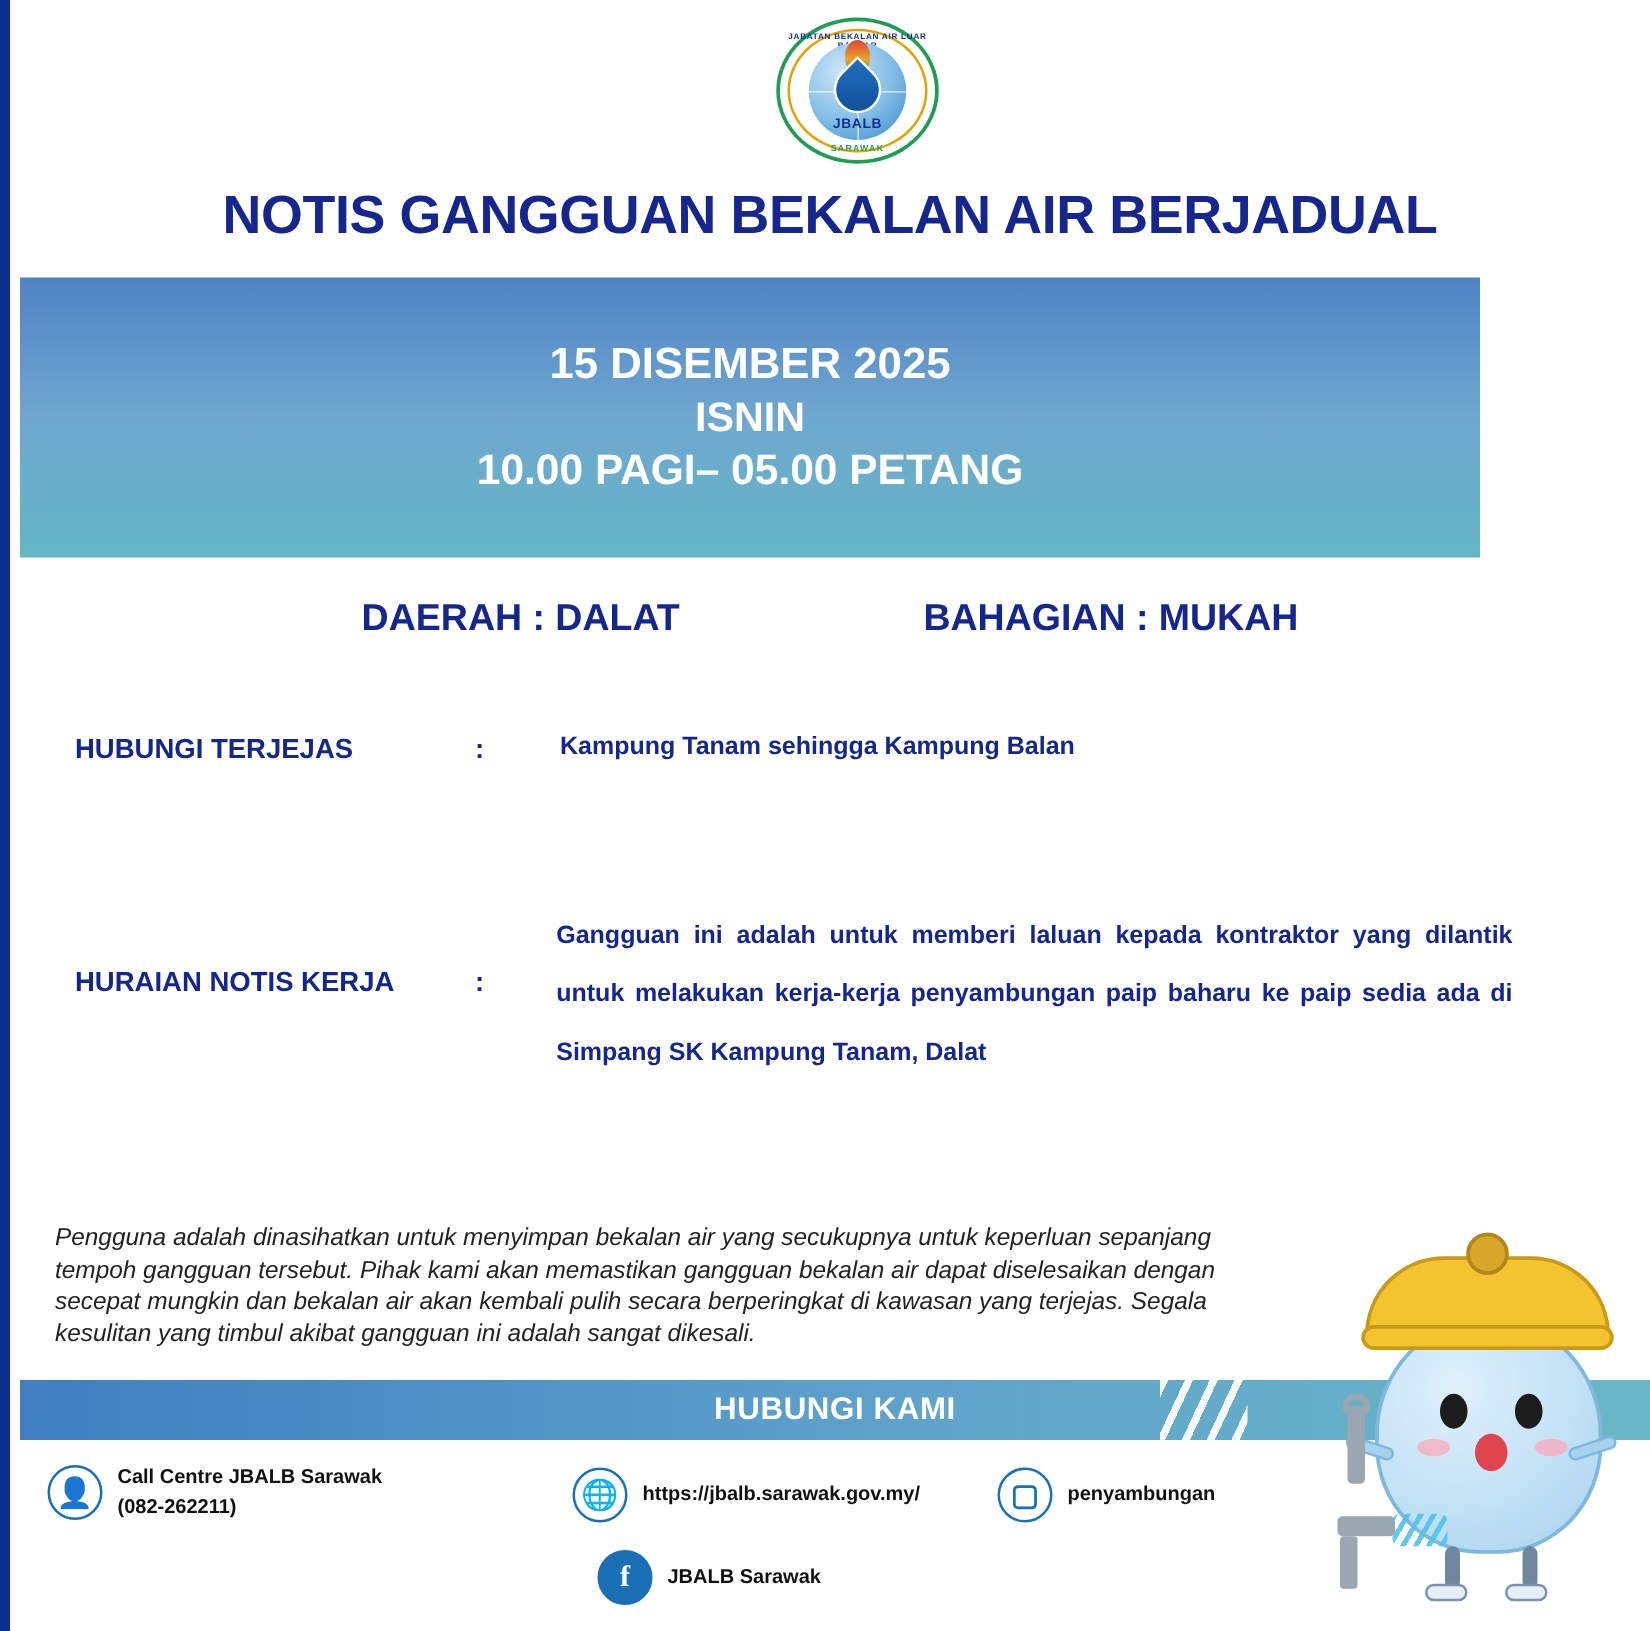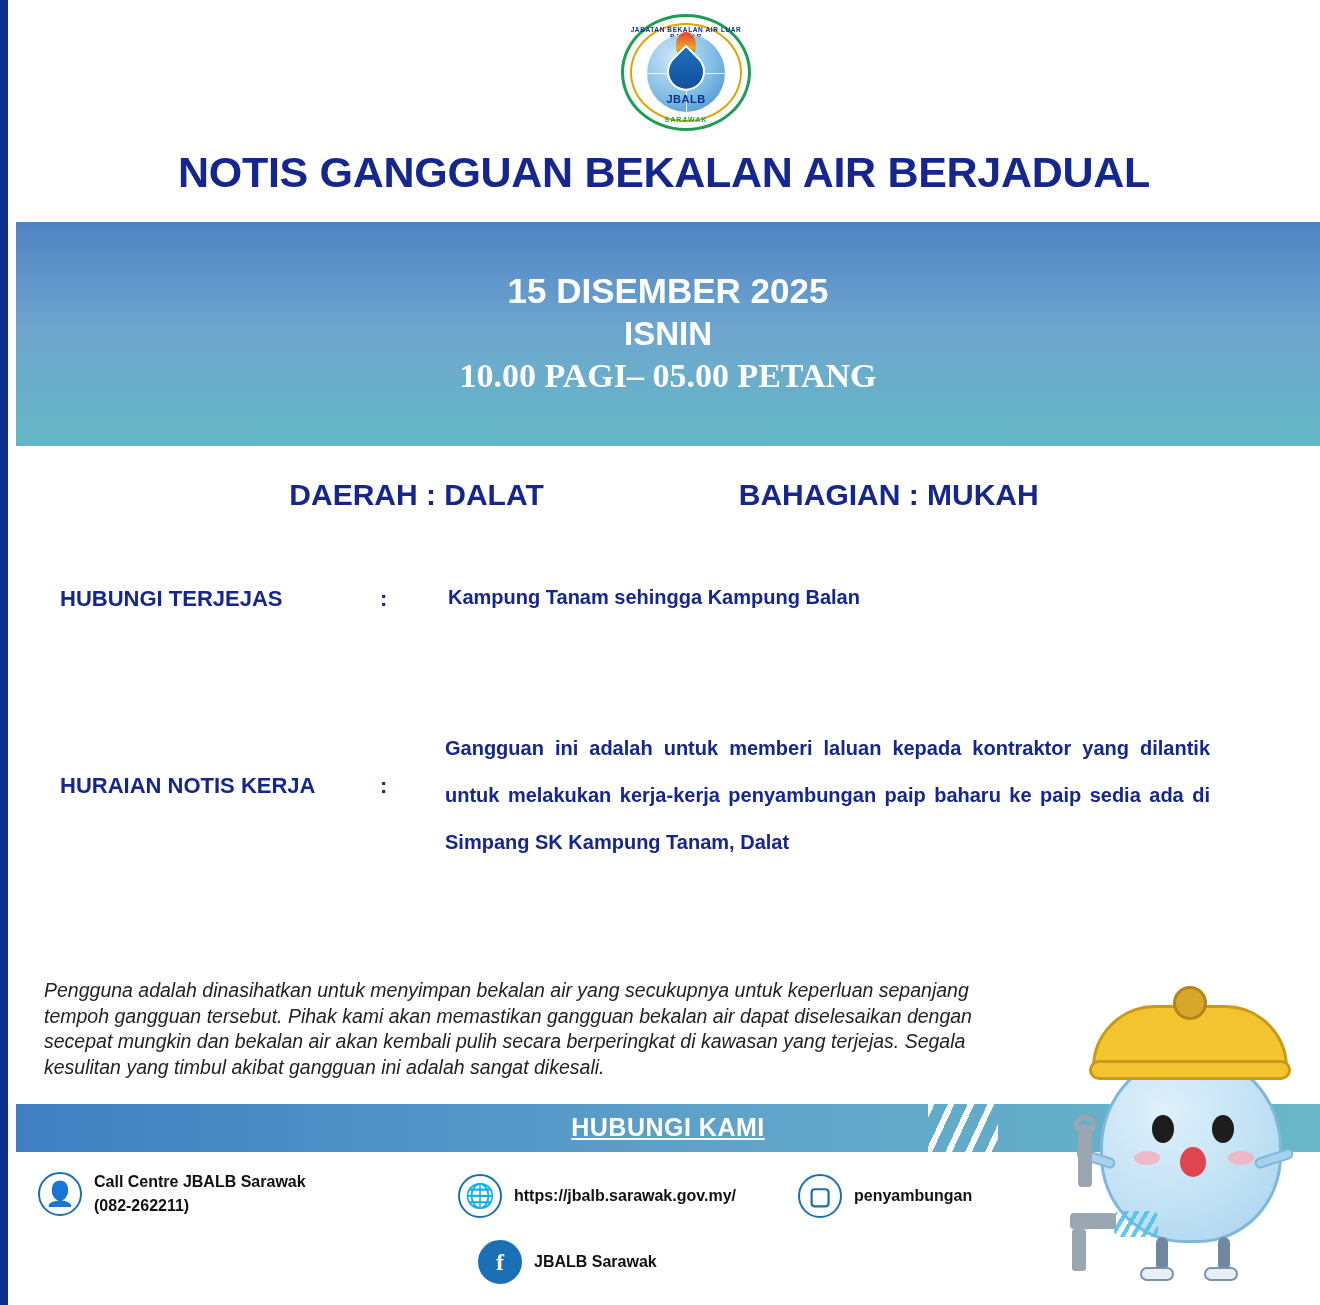--- a/index.html
+++ b/index.html
@@ -89,29 +89,29 @@
   
   .main-title{
     position:absolute;top:148px;left:0;right:0;
     text-align:center;
     font-size:43px;font-weight:bold;color:#15268f;
     letter-spacing:-.3px;
   }
 
   
   .date-band{
-    position:absolute;top:222px;left:8px;width:1304px;height:224px;
+    position:absolute;top:222px;left:8px;width:1168px;height:224px;
     background:linear-gradient(180deg,#4f83c4 0%,#6fa7cf 50%,#63b7c4 100%);
     color:#ffffff;
     display:flex;flex-direction:column;align-items:center;justify-content:center;
     box-sizing:border-box;
   }
   .date-band .d1{font-size:35px;font-weight:bold;line-height:1.25;}
   .date-band .d2{font-size:33px;font-weight:bold;line-height:1.25;text-align:right;}
-  .date-band .d3{font-size:34px;font-weight:bold;line-height:1.3;font-family:Liberation Serif, serif;}
+  .date-band .d3{font-size:34px;font-weight:bold;line-height:1.3;}
 
   
   .region-row{
     position:absolute;top:478px;left:0;right:0;
     display:flex;justify-content:center;gap:195px;
     font-size:30px;font-weight:bold;color:#15268f;
   }
 
   
   .row{
@@ -148,21 +148,21 @@
   }
 
   
   .contact-bar{
     position:absolute;top:1104px;left:8px;width:1304px;height:48px;
     background:linear-gradient(90deg,#3f7fc1 0%,#5fa3cb 55%,#69b7c6 100%);
     color:#fff;
   }
   .contact-bar .ct{
     position:absolute;left:0;right:0;top:9px;text-align:center;
-    font-size:25px;font-weight:bold;letter-spacing:.5px;text-decoration:underline;
+    font-size:25px;font-weight:bold;letter-spacing:.5px;
   }
   .contact-bar .slashes{
     position:absolute;right:322px;top:0;height:48px;width:70px;
     background:repeating-linear-gradient(115deg,#ffffff 0 6px,transparent 6px 18px);
     opacity:.95;
   }
 
   
   .contacts{position:absolute;top:1160px;left:0;width:1320px;height:145px;}
   .c-item{position:absolute;display:flex;align-items:center;gap:12px;}

